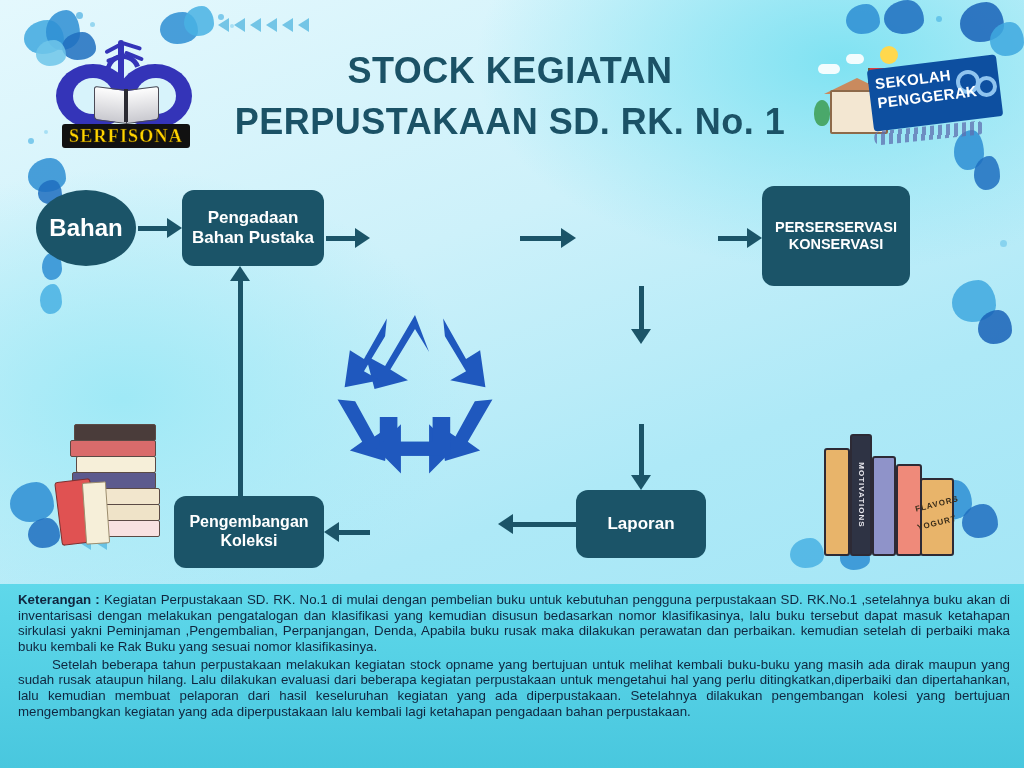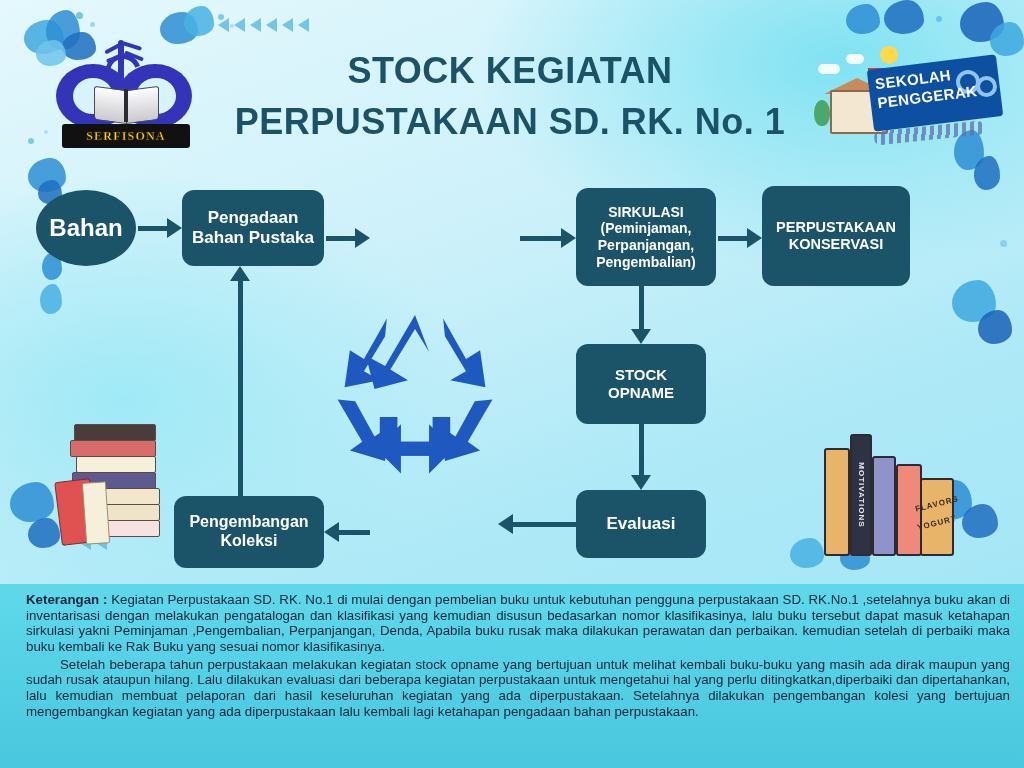--- a/index.html
+++ b/index.html
@@ -150,21 +150,21 @@
     width: 128px; height: 24px;
     background: #111;
     border-radius: 3px;
     display: flex;
     align-items: center;
     justify-content: center;
   }
   #logo .banner span {
     color: #ffd400;
     font-weight: bold;
-    font-size: 12px;
+    font-size: 18px;
     font-family: "Liberation Serif", serif;
     letter-spacing: 1.2px;
     text-align: right;
     -webkit-text-stroke: 0.4px #3a2b00;
   }
 
   
   #badge {
     position: absolute;
     right: 16px;
@@ -371,21 +371,21 @@
     left: 0; right: 0; bottom: 0;
     height: 184px;
     background: linear-gradient(180deg,#5fd8ea 0%, #53cfe4 55%, #49c7de 100%);
     color: #10263f;
     font-size: 13.3px;
     line-height: 1.18;
     text-align: justify;
     padding: 8px 14px 6px 14px;
     box-sizing: border-box;
   }
-  #caption p { margin: 0 0 2px 12px; }
+  #caption p { margin: 0 0 2px 4px; }
   #caption .lead { font-weight: bold; }
   #caption .indent { text-indent: 34px; }
 </style>
 </head>
 <body>
 
 <div id="poster">
 
   <div class="deco" style="left:18px;top:6px;width:110px;height:70px;">
     <div class="petal" style="left:6px;top:14px;width:40px;height:34px;background:#3fa9e0;"></div>
@@ -499,39 +499,29 @@
   <div class="node circle" style="left:36px;top:190px;width:100px;height:76px;font-size:24px;">
     <span>Bahan</span>
   </div>
 
   <div class="node" style="left:182px;top:190px;width:142px;height:76px;font-size:17px;white-space:pre-line;">
     <span>Pengadaan
 Bahan Pustaka</span>
   </div>
 
 
-  <div class="node" style="left:576px;top:188px;width:140px;height:98px;font-size:14px;white-space:pre-line;">
-    <span>SIRKULASI
-(Peminjaman,
-Perpanjangan,
-Pengembalian)</span>
-  </div>
 
   <div class="node" style="left:762px;top:186px;width:148px;height:100px;font-size:14.5px;white-space:pre-line;">
-    <span>PERPUSTAKAAN
+    <span>PERSERSERVASI
 KONSERVASI</span>
   </div>
 
-  <div class="node" style="left:576px;top:344px;width:130px;height:80px;font-size:15px;white-space:pre-line;">
-    <span>STOCK
-OPNAME</span>
-  </div>
 
   <div class="node" style="left:576px;top:490px;width:130px;height:68px;font-size:17px;white-space:pre-line;">
-    <span>Evaluasi</span>
+    <span>Laporan</span>
   </div>
 
 
   <div class="node" style="left:174px;top:496px;width:150px;height:72px;font-size:16px;white-space:pre-line;">
     <span>Pengembangan
 Koleksi</span>
   </div>
 
   <div class="arrow right" style="left:138px;top:218px;width:44px;height:20px;">
     <div class="shaft" style="width:32px;"></div>

